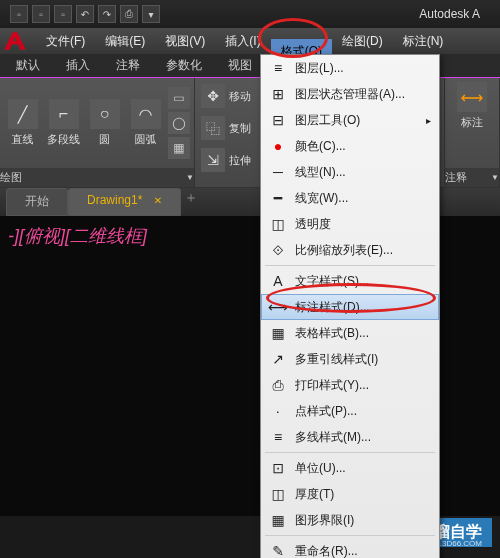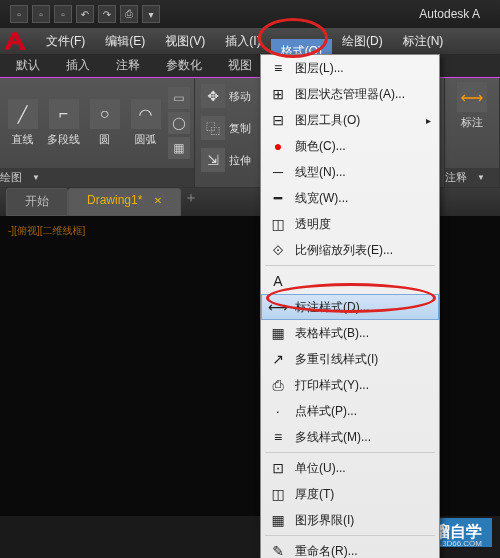--- a/index.html
+++ b/index.html
@@ -7,45 +7,45 @@
 
 .titlebar { height: 28px; background: linear-gradient(#2a2a2a, #1e1e1e); display: flex; align-items: center; padding: 0 4px; }
 .qat { display: flex; gap: 4px; margin-left: 6px; }
 .qat-btn { width: 18px; height: 18px; background: #3a3a3a; border: 1px solid #555; display: flex; align-items: center; justify-content: center; font-size: 10px; color: #ccc; }
 .title-text { color: #ddd; font-size: 12px; margin-left: auto; margin-right: 16px; }
 
 .menubar { height: 26px; background: linear-gradient(#4a4a4a, #363636); display: flex; align-items: center; padding: 0 2px; gap: 0; }
 .logo-big { width: 28px; height: 24px; margin-right: 6px; display: flex; align-items: center; }
 .logo-big svg { width: 26px; height: 22px; }
 .menu-item { color: #e8e8e8; font-size: 12px; padding: 4px 10px; cursor: pointer; }
-.menu-item.active { background: #5a89c7; color: #ffffff; margin-top: 20px; }
+.menu-item.active { background: #5a89c7; color: #000000; margin-top: 20px; }
 
 .tabstrip { height: 24px; background: #2a2a2a; display: flex; align-items: center; padding: 0 4px; gap: 2px; border-bottom: 1px solid #d946ef; }
 .tab { color: #ccc; font-size: 12px; padding: 3px 12px; cursor: pointer; }
 
 .ribbon { height: 110px; background: linear-gradient(#565656, #464646); display: flex; border-bottom: 1px solid #333; }
 .ribbon-panel { border-right: 1px solid #333; display: flex; flex-direction: column; }
 .panel-body { flex: 1; display: flex; align-items: center; padding: 4px; gap: 4px; }
-.panel-title { font-size: 11px; color: #ccc; text-align: center; padding: 2px 0; background: #3a3a3a; display: flex; align-items: center; justify-content: flex-start; gap: 8px; }
+.panel-title { font-size: 11px; color: #ccc; text-align: center; padding: 2px 0; background: #3a3a3a; display: flex; align-items: center; justify-content: space-between; gap: 14px; }
 
 .big-btn { width: 42px; display: flex; flex-direction: column; align-items: center; gap: 3px; color: #ddd; font-size: 11px; cursor: pointer; }
 .big-btn .icn { width: 30px; height: 30px; background: #5a5a5a; display: flex; align-items: center; justify-content: center; font-size: 16px; }
 .small-btn { width: 22px; height: 22px; background: #5a5a5a; display: flex; align-items: center; justify-content: center; font-size: 12px; color: #ccc; cursor: pointer; }
 .sm-col { display: flex; flex-direction: column; gap: 3px; }
 
 .mid-btn { display: flex; align-items: center; gap: 4px; color: #ddd; font-size: 11px; cursor: pointer; padding: 2px; }
 .mid-btn .icn { width: 24px; height: 24px; background: #5a5a5a; display: flex; align-items: center; justify-content: center; font-size: 14px; }
 
 .doctabs { height: 28px; background: linear-gradient(#3a3a3a, #2a2a2a); display: flex; padding: 0 6px; gap: 0; }
 .doctab { background: #4a4a4a; color: #bbb; font-size: 12px; padding: 4px 18px; border-radius: 3px 3px 0 0; cursor: pointer; border: 1px solid #555; position: relative; }
 .doctab.active { background: #5a5a5a; color: #eab308; }
 .doctab-close { margin-left: 8px; font-size: 10px; }
 .doctab-add { width: 20px; height: 20px; color: #888; display: flex; align-items: center; justify-content: center; font-size: 14px; cursor: pointer; }
 
-.canvas { flex: 1; background: #0a0a0a; color: #a16207; font-size: 10px; padding: 8px; height: 300px; }
+.canvas { flex: 1; background: #0a0a0a; color: #ec4899; font-size: 18px; padding: 8px; height: 300px; font-style: italic; }
 
 .dropdown { position: absolute; top: 54px; left: 260px; width: 180px; background: linear-gradient(#f5f5f5, #e8e8e8); border: 1px solid #888; box-shadow: 2px 2px 6px rgba(0,0,0,0.5); z-index: 100; }
 .dd-item { display: flex; align-items: center; padding: 4px 8px; font-size: 12px; color: #222; cursor: pointer; gap: 8px; }
 .dd-item.highlighted { background: linear-gradient(#d4e4f7, #b8d4f0); border: 1px solid #7da7d9; padding: 3px 7px; }
 .dd-icon { width: 18px; height: 18px; display: flex; align-items: center; justify-content: center; font-size: 14px; }
 .dd-sep { height: 1px; background: #ccc; margin: 2px 4px; }
 
 .ring1 { position: absolute; top: 18px; left: 258px; width: 70px; height: 40px; border: 3px solid #d22; border-radius: 50%; z-index: 200; pointer-events: none; }
 .ring2 { position: absolute; top: 283px; left: 266px; width: 170px; height: 30px; border: 3px solid #d22; border-radius: 50%; z-index: 200; pointer-events: none; }
 
@@ -206,20 +206,21 @@
       <div class="dd-icon">◫</div>
       <span>透明度</span>
     </div>
     <div class="dd-item">
       <div class="dd-icon">⟐</div>
       <span>比例缩放列表(E)...</span>
     </div>
     <div class="dd-sep"></div>
     <div class="dd-item">
       <div class="dd-icon">A</div>
+      <span>文字样式(S)...</span>
     </div>
     <div class="dd-item highlighted">
       <div class="dd-icon">⟷</div>
       <span>标注样式(D)...</span>
     </div>
     <div class="dd-item">
       <div class="dd-icon">▦</div>
       <span>表格样式(B)...</span>
     </div>
     <div class="dd-item">

